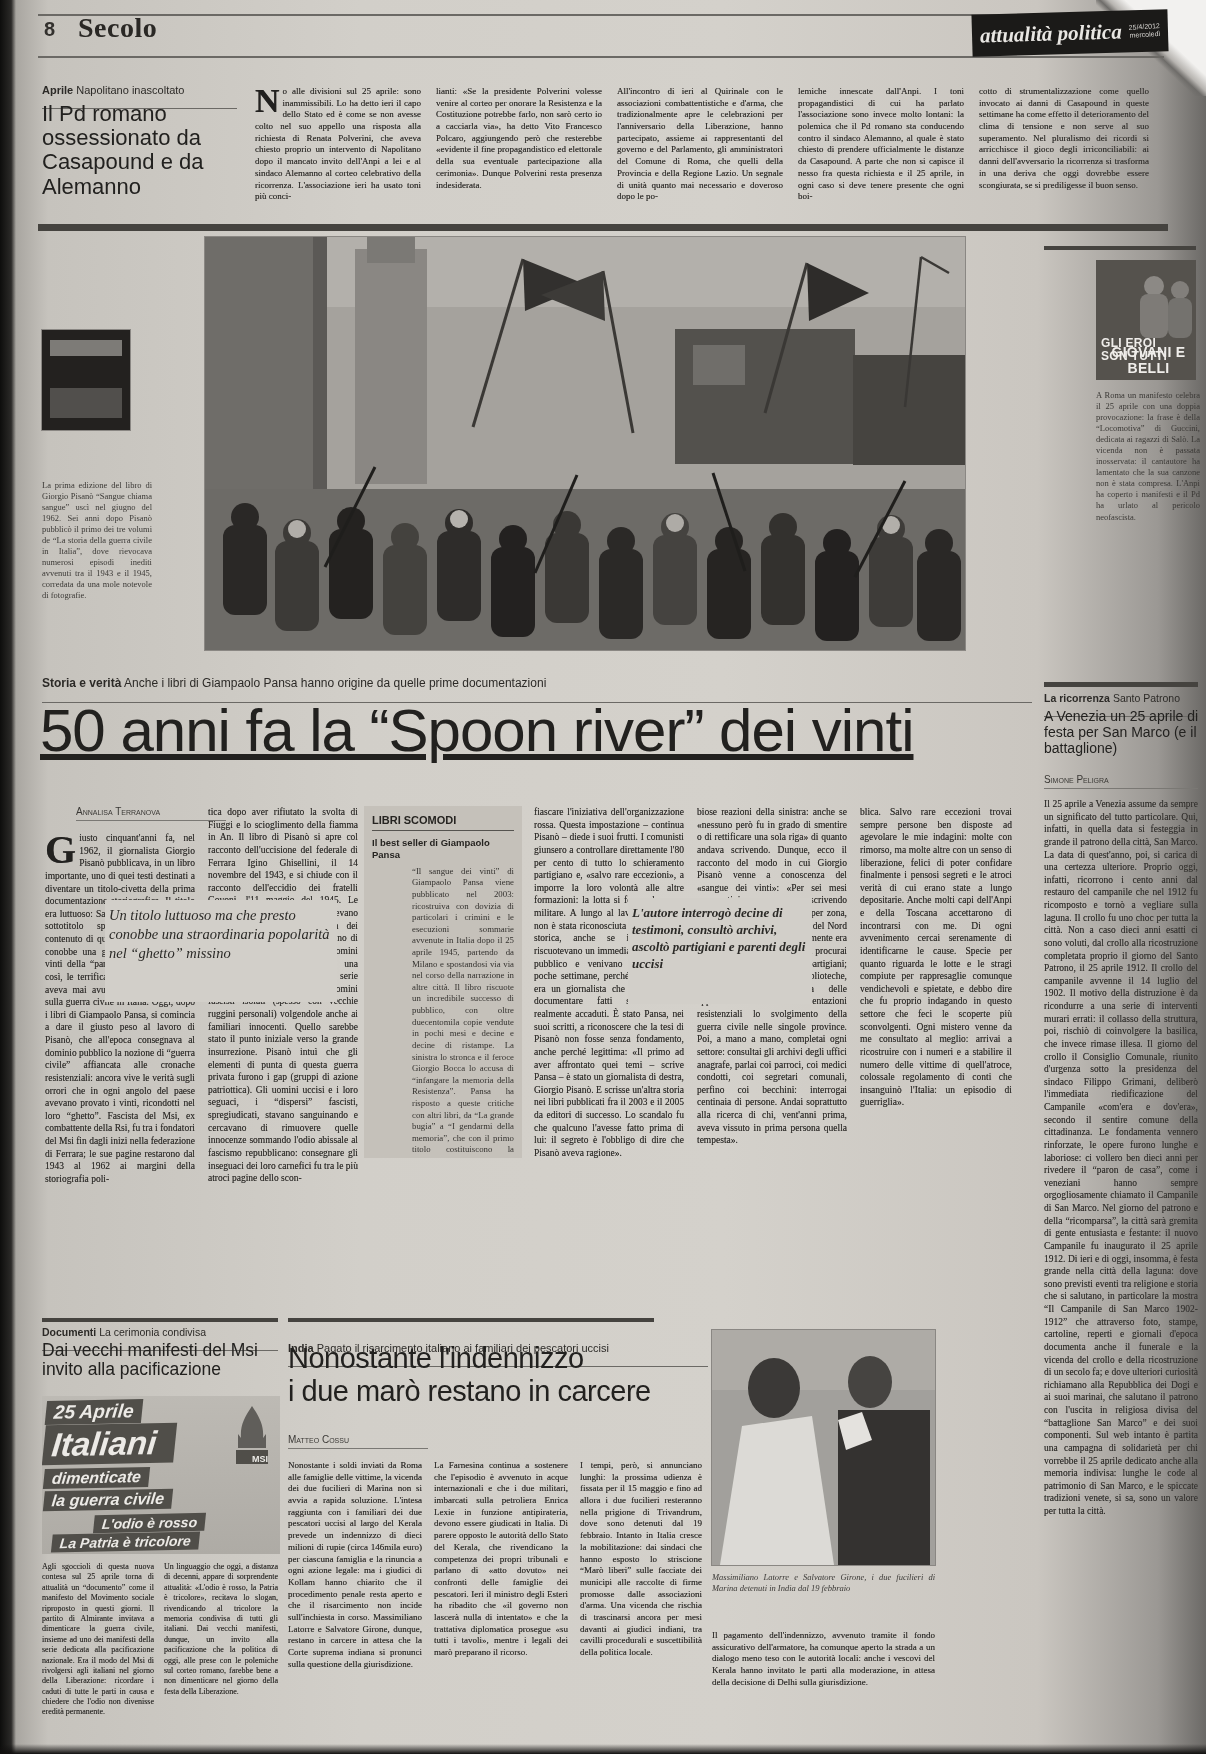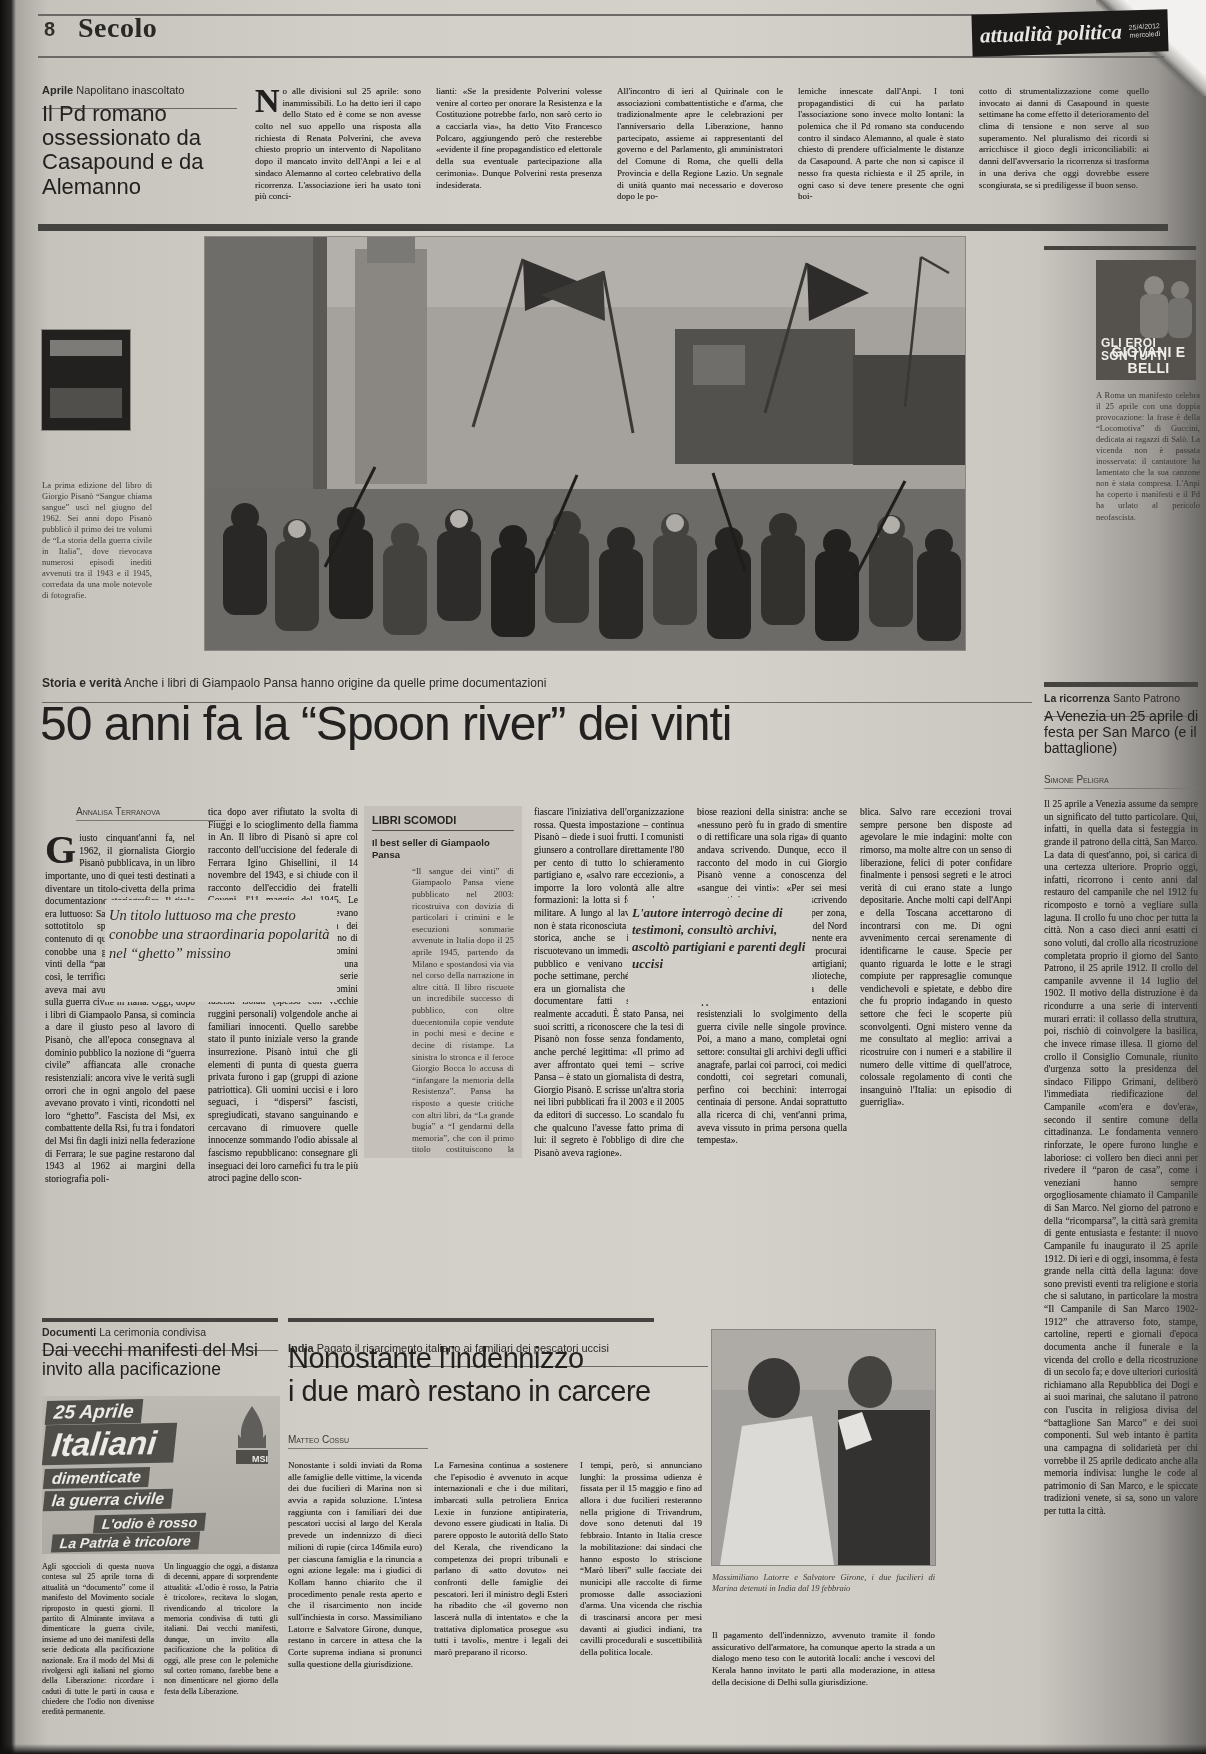--- a/index.html
+++ b/index.html
@@ -148,21 +148,21 @@
     <span class="pl" style="bottom:30px;font-size:12px;">GLI EROI</span>
     <span class="pl" style="bottom:17px;font-size:12px;">SON TUTTI</span>
     <span class="pl" style="bottom:4px;font-size:14px;text-align:center;">GIOVANI E BELLI</span>
   </div>
   <div class="cap" style="left:1096px;top:390px;width:104px;height:262px;">A Roma un manifesto celebra il 25 aprile con una doppia provocazione: la frase è della “Locomotiva” di Guccini, dedicata ai ragazzi di Salò. La vicenda non è passata inosservata: il cantautore ha lamentato che la sua canzone non è stata compresa. L'Anpi ha coperto i manifesti e il Pd ha urlato al pericolo neofascista.</div>
 
   <div class="kicker" style="position:absolute;left:42px;top:676px;width:990px;font-size:12px;">
     <b>Storia e verità</b>
     <span>Anche i libri di Giampaolo Pansa hanno origine da quelle prime documentazioni</span>
   </div>
-  <div class="hl" style="position:absolute;left:40px;top:696px;width:1000px;font-size:48px;letter-spacing:-1px;">50 anni fa la “Spoon river” dei vinti</div>
+  <div class="hl" style="position:absolute;left:40px;top:696px;width:1000px;font-size:60px;letter-spacing:-1px;text-decoration:underline;">50 anni fa la “Spoon river” dei vinti</div>
 
   <div class="byline" style="left:45px;top:806px;width:150px;margin-left:31px;">Annalisa Terranova</div>
   <div class="body body9" style="left:45px;top:832px;width:150px;height:466px;">
     <span class="drop dropbig">G</span><span>iusto cinquant'anni fa, nel 1962, il giornalista Giorgio Pisanò pubblicava, in un libro importante, uno di quei testi destinati a diventare un titolo-civetta della prima documentazione storiografica. Il titolo era luttuoso: Sangue chiama sangue. Il sottotitolo spiegava il macabro contenuto di quell'inchiesta che presto conobbe una grande popolarità tra i vinti della “parte sbagliata”. Restava, così, le terrificanti verità che nessuno aveva mai avuto il coraggio di dire sulla guerra civile in Italia. Oggi, dopo i libri di Giampaolo Pansa, si comincia a dare il giusto peso al lavoro di Pisanò, che all'epoca consegnava al dominio pubblico la nozione di “guerra civile” affiancata alle cronache resistenziali: ancora vive le verità sugli orrori che in ogni angolo del paese avevano provato i vinti, ricondotti nel loro “ghetto”. Fascista del Msi, ex combattente della Rsi, fu tra i fondatori del Msi fin dagli inizi nella federazione di Ferrara; le sue pagine restarono dal 1943 al 1962 ai margini della storiografia poli-</span>
   </div>
   <div class="body body9" style="left:208px;top:806px;width:150px;height:492px;">tica dopo aver rifiutato la svolta di Fiuggi e lo scioglimento della fiamma in An. Il libro di Pisanò si apre col racconto dell'uccisione del federale di Ferrara Igino Ghisellini, il 14 novembre del 1943, e si chiude con il racconto dell'eccidio dei fratelli Govoni, l'11 maggio del 1945. Le storie raccontate da Pisanò facevano parte di una precisa strategia dei comunisti italiani, che disponevano di una rete e di almeno mille uomini armati, quella di scatenare una sanguinosa guerra civile con una serie di azioni terroristiche contro uomini fascisti isolati (spesso con vecchie ruggini personali) volgendole anche ai familiari innocenti. Quello sarebbe stato il punto iniziale verso la grande insurrezione. Pisanò intuì che gli elementi di punta di questa guerra privata furono i gap (gruppi di azione patriottica). Gli uomini uccisi e i loro seguaci, i “dispersi” fascisti, spregiudicati, stavano sanguinando e cercavano di rimuovere quelle innocenze sommando l'odio abissale al fascismo repubblicano: consegnare gli inseguaci dei loro carnefici fu tra le più atroci pagine dello scon-</div>
 
   <div class="box" style="left:364px;top:806px;width:158px;height:352px;">
     <div class="bt">LIBRI SCOMODI</div>
     <div class="bs">Il best seller di Giampaolo Pansa</div>

